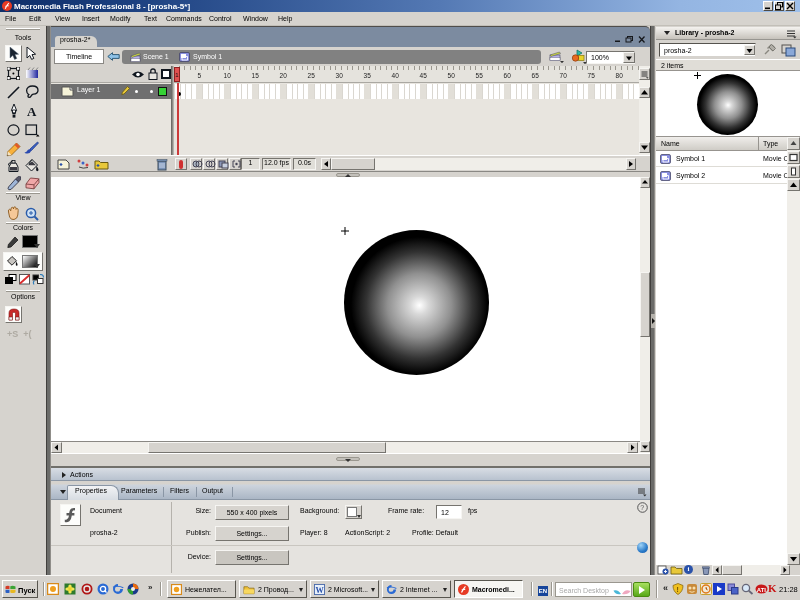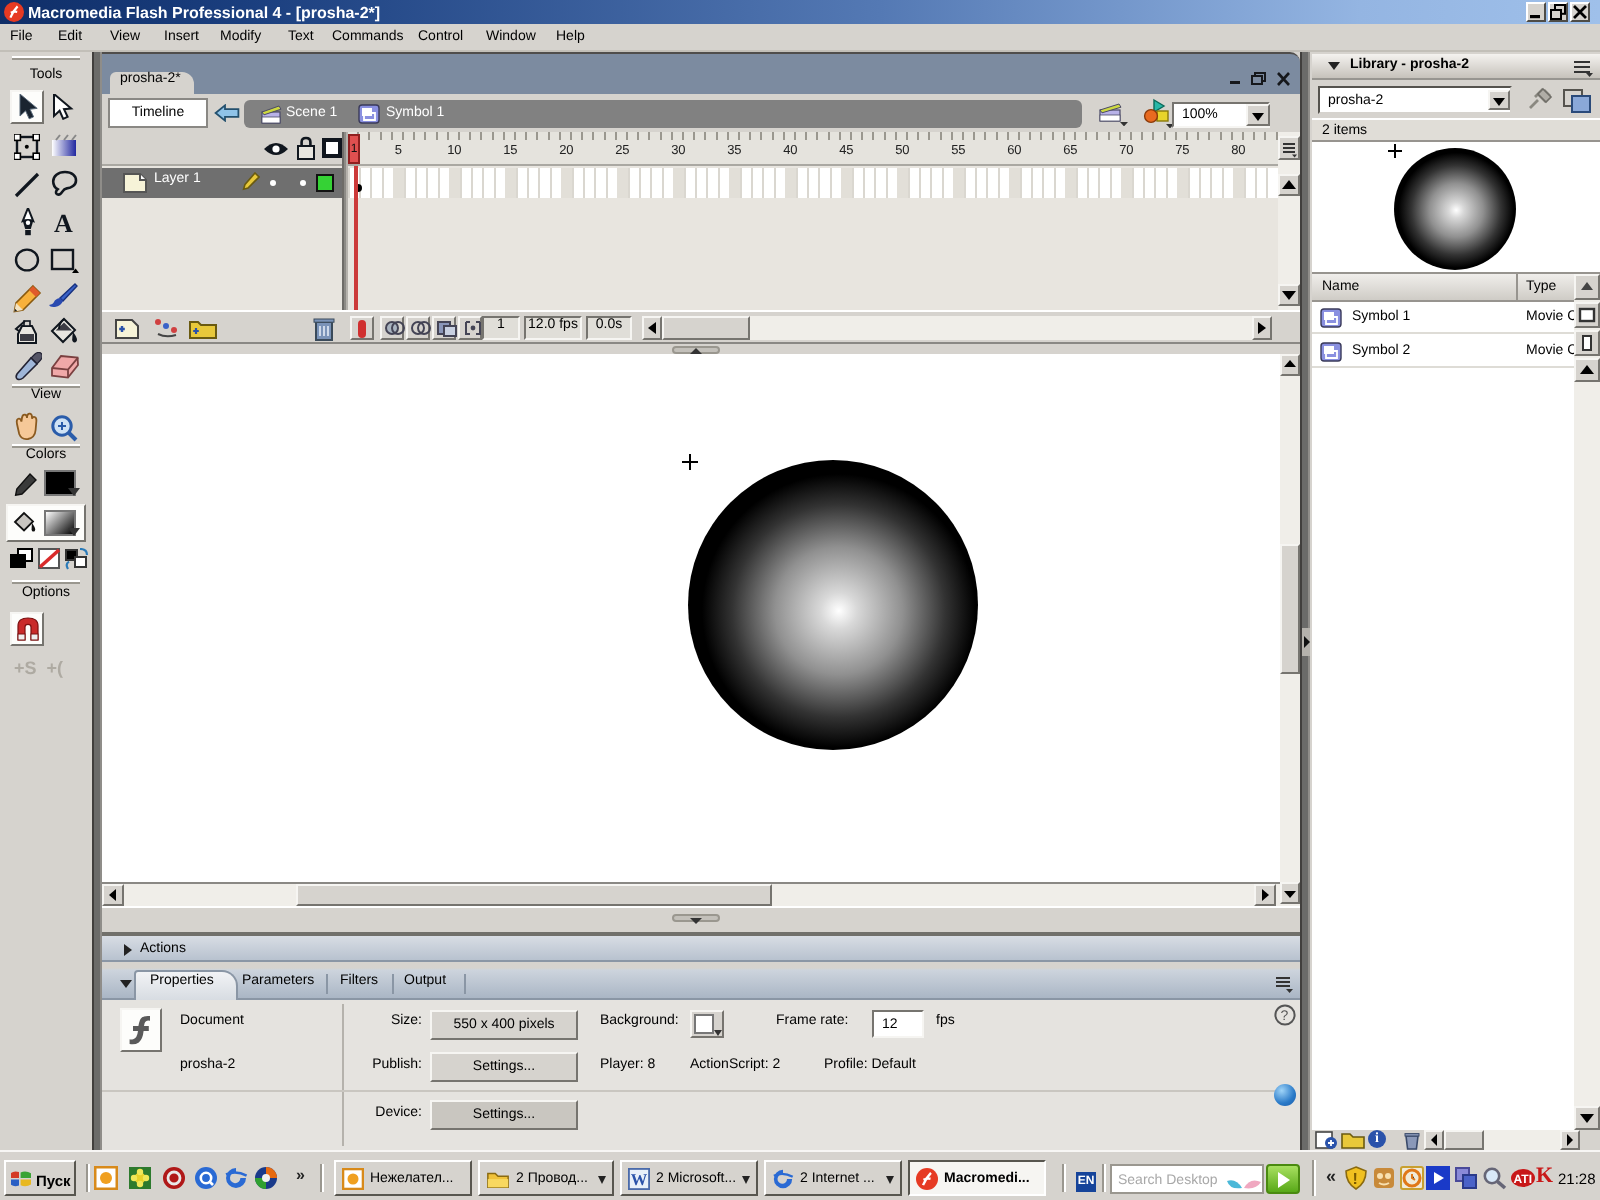--- a/index.html
+++ b/index.html
@@ -76,21 +76,21 @@
 .bev-in { background:#d6d3ce; border:1px solid; border-color:#76746f #f6f5f2 #f6f5f2 #76746f; }
 </style>
 </head>
 <body>
 
 <div class="abs" id="titlebar">
   <svg class="abs" style="left:2px;top:1px" width="10" height="10" viewBox="0 0 10 10">
     <circle cx="5" cy="5" r="5" fill="#e63a23"></circle>
     <path d="M3.2 7.8 Q4.6 4.4 6.8 2.2 M3.4 5.4 Q5 4.6 6.6 4.9" stroke="#fff" stroke-width="1.1" fill="none"></path>
   </svg>
-  <span class="abs" id="title-text">Macromedia Flash Professional 4 - [prosha-2*]</span>
+  <span class="abs" id="title-text">Macromedia Flash Professional 8 - [prosha-5*]</span>
   <div class="abs winbtn" style="left:763px"><svg width="8" height="8" viewBox="0 0 8 8">
         <rect x="1" y="5.5" width="5" height="1.6" fill="#000"></rect>
       </svg></div>
   <div class="abs winbtn" style="left:774px"><svg width="8" height="8" viewBox="0 0 8 8">
         <rect x="2.5" y="0.5" width="5" height="4.4" fill="none" stroke="#000"></rect>
         <rect x="0.5" y="3" width="5" height="4.5" fill="#d6d3ce" stroke="#000"></rect>
       </svg></div>
   <div class="abs winbtn" style="left:785px"><svg width="8" height="8" viewBox="0 0 8 8">
         <path d="M1 1 L7 7 M7 1 L1 7" stroke="#000" stroke-width="1.4"></path>
       </svg></div>

